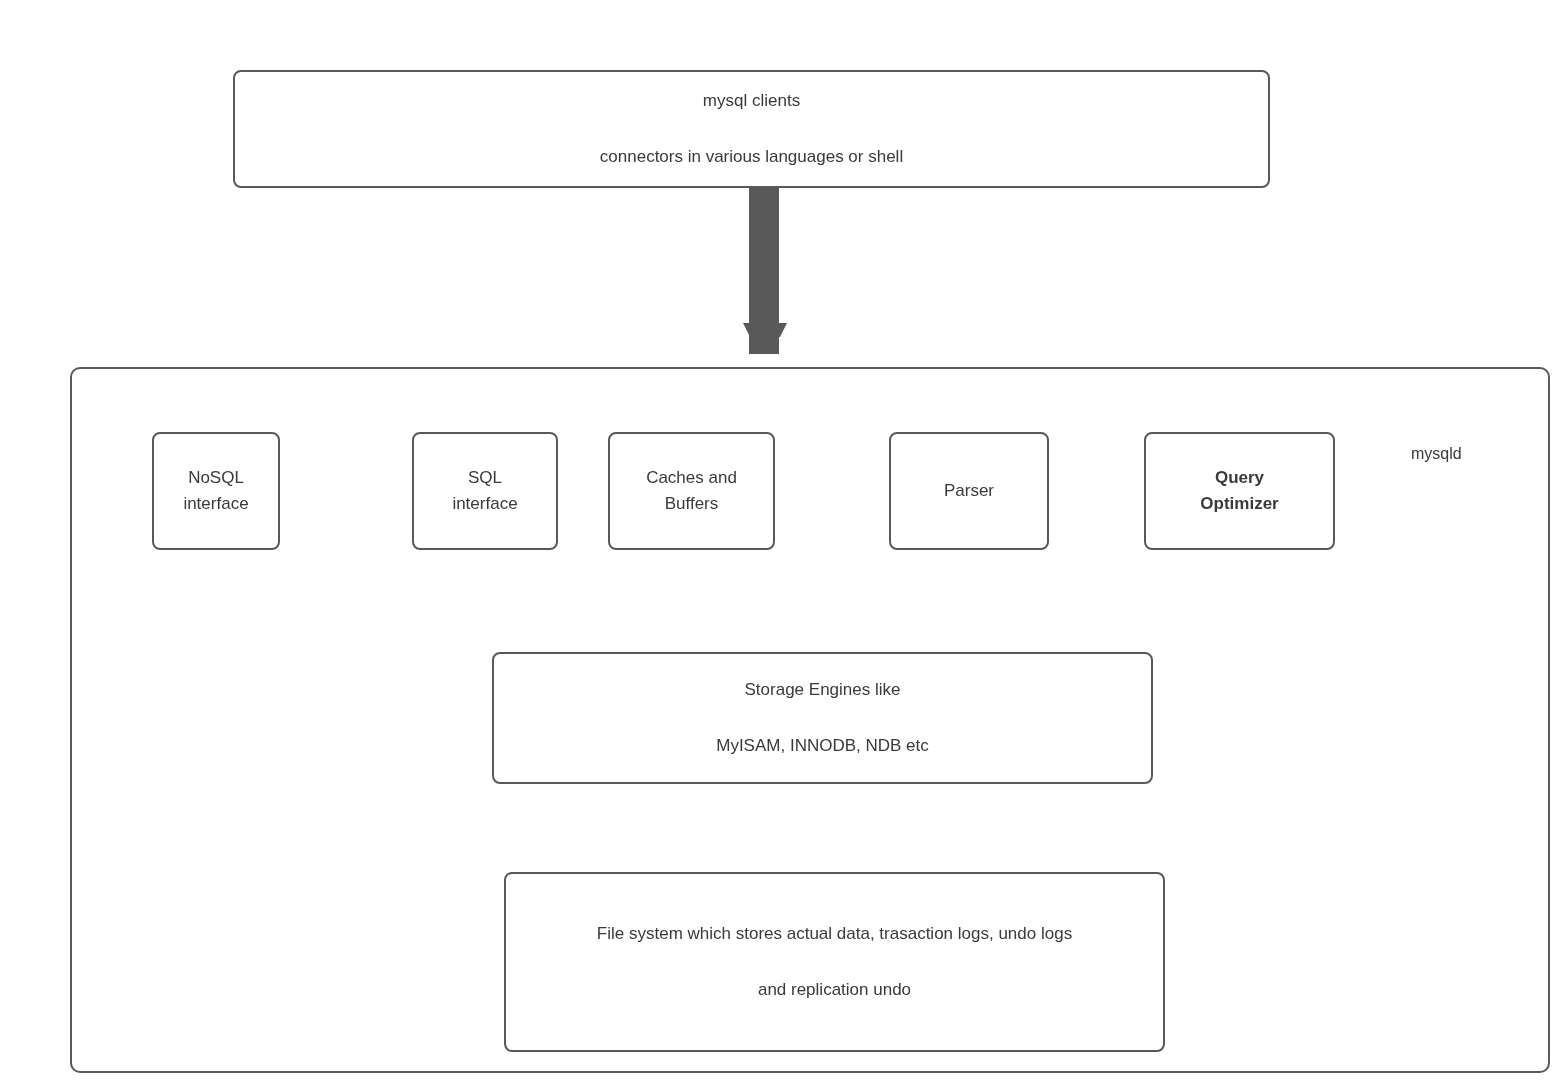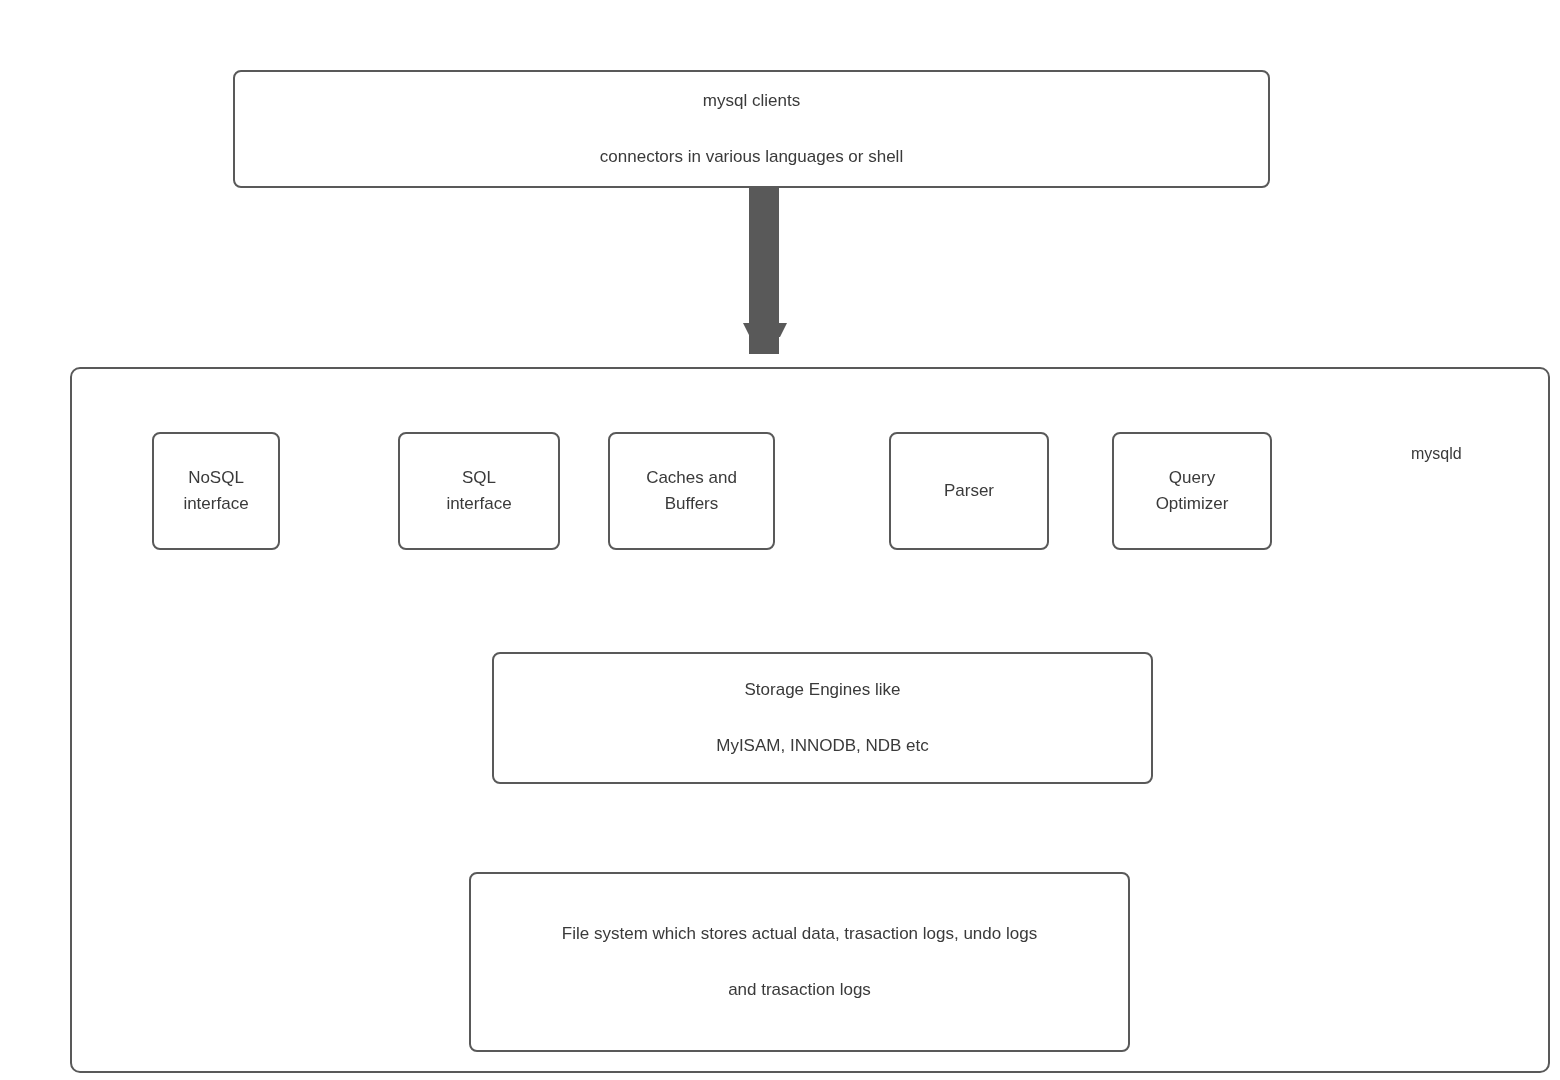--- a/index.html
+++ b/index.html
@@ -63,28 +63,28 @@
     width: 120px;
     text-align: left;
     font-size: 16px;
     color: #3a3a3a;
     margin-left: 39px;
   }
 
   
   .small-box { position: absolute; top: 63px; height: 118px; }
   .box-nosql     { left: 80px;   width: 128px; }
-  .box-sql       { left: 326px;  width: 162px; text-align: center; }
+  .box-sql       { left: 340px;  width: 146px; text-align: center; }
   .box-caches    { left: 536px;  width: 167px; }
   .box-parser    { left: 817px;  width: 160px; }
-  .box-optimizer { left: 1040px; width: 160px; }
+  .box-optimizer { left: 1072px; width: 191px; font-weight: bold; }
 
   
   .storage-box    { left: 420px; top: 283px; width: 661px; height: 132px; }
-  .filesystem-box { left: 397px; top: 503px; width: 661px; height: 180px; }
+  .filesystem-box { left: 432px; top: 503px; width: 661px; height: 180px; }
 </style>
 </head>
 <body>
 
 <div class="canvas">
 
   <div class="node clients-box">
     <div class="inner">
       <div>mysql clients</div>
       <div>connectors in various languages or shell</div>
@@ -118,18 +118,18 @@
     <div class="node storage-box">
       <div class="inner">
         <div>Storage Engines like</div>
         <div>MyISAM, INNODB, NDB etc</div>
       </div>
     </div>
 
     <div class="node filesystem-box">
       <div class="inner">
         <div>File system which stores actual data, trasaction logs, undo logs</div>
-        <div>and trasaction logs</div>
+        <div>and replication undo</div>
       </div>
     </div>
   </div>
 
 </div>
 
 </body></html>

